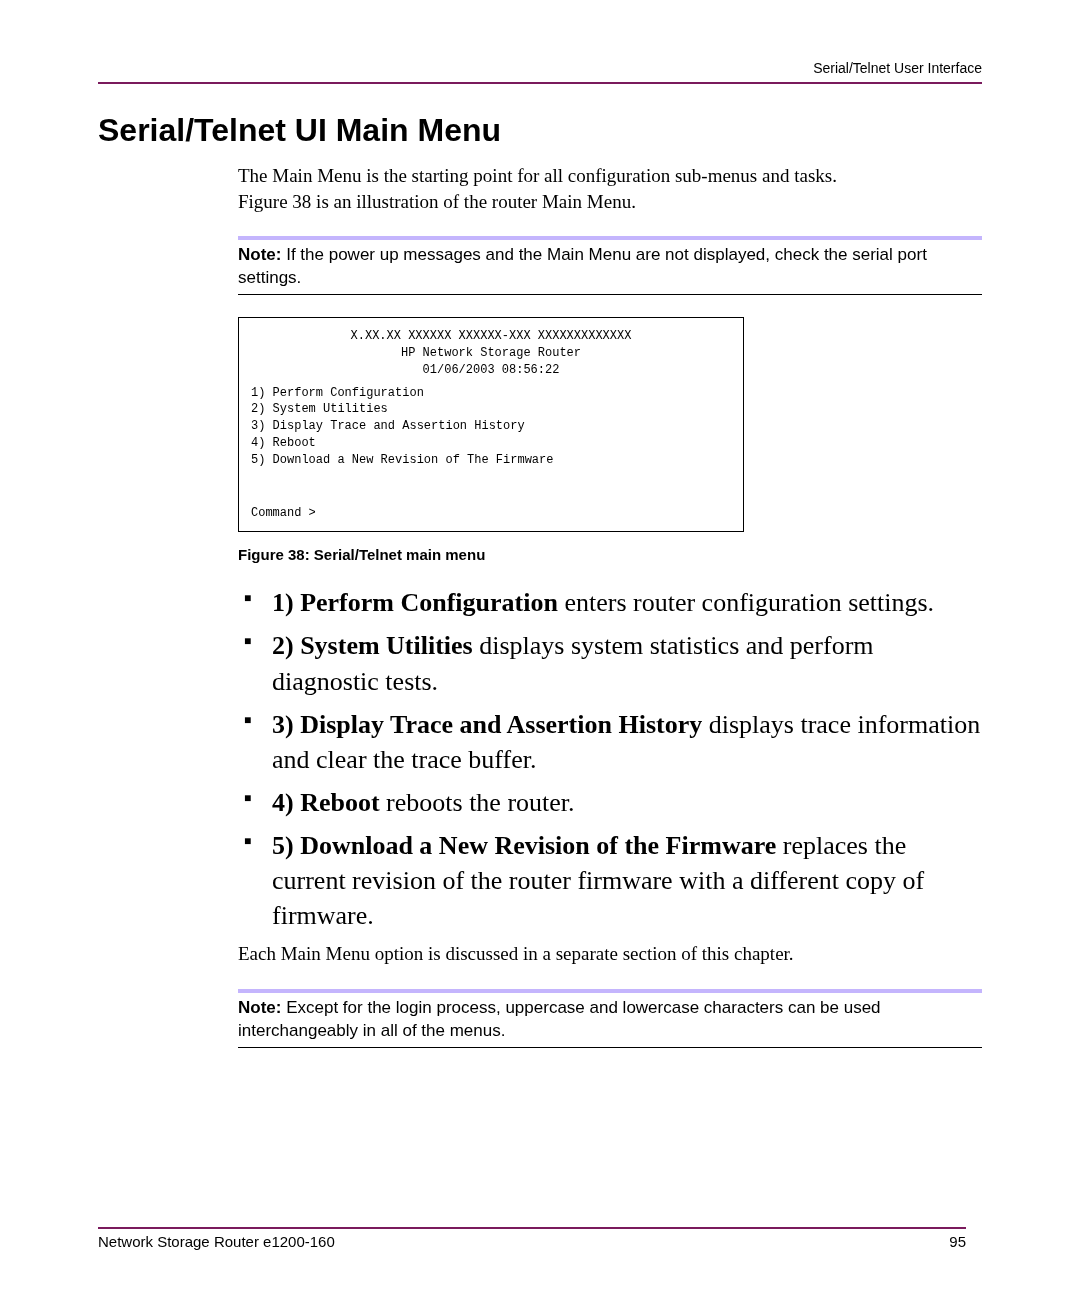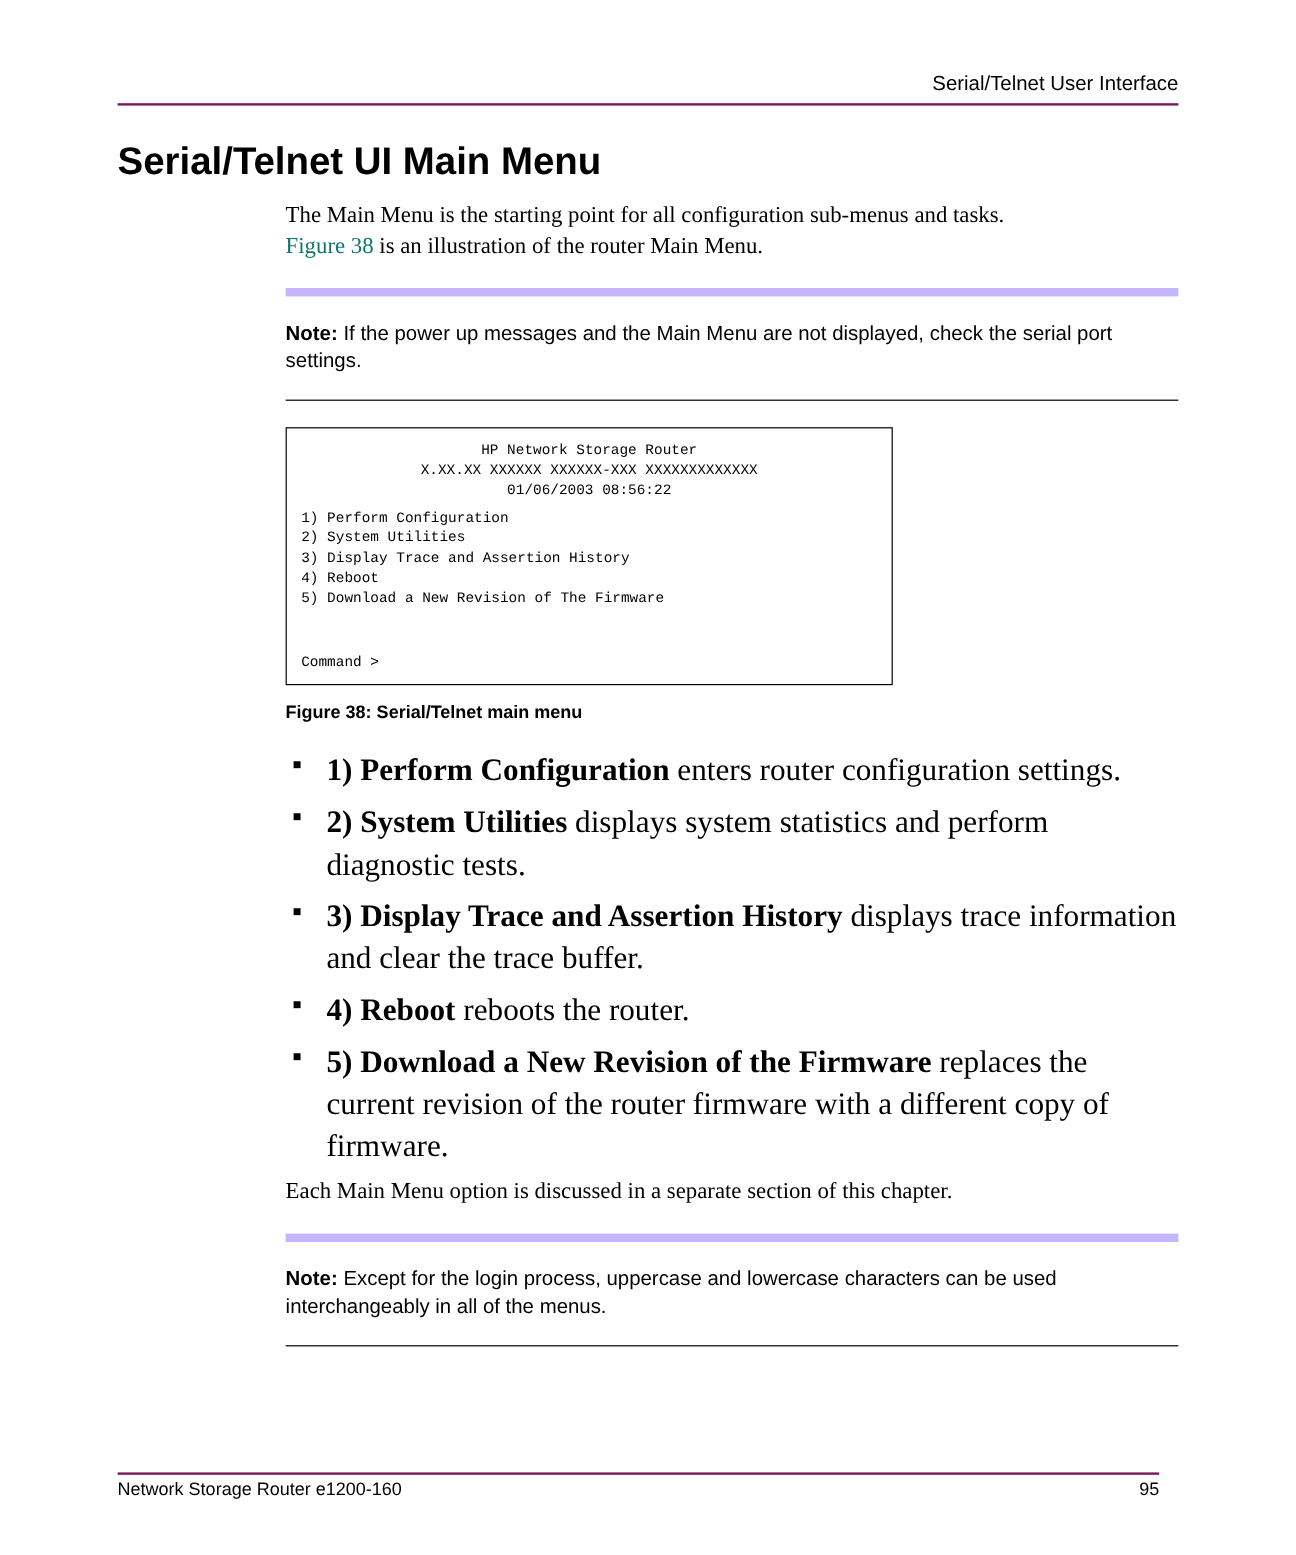--- a/index.html
+++ b/index.html
@@ -12,21 +12,21 @@
     height: 1296px;
     box-sizing: border-box;
   }
   .page {
     padding: 60px 98px 40px 98px;
     box-sizing: border-box;
   }
   .header-right {
     text-align: right;
     font-family: Arial, Helvetica, sans-serif;
-    font-size: 17px;
+    font-size: 14px;
     color: #000;
     padding-bottom: 6px;
   }
   .header-rule {
     border: none;
     border-top: 2px solid #7a1a5c;
     margin: 0 0 28px 0;
   }
   h1 {
     font-family: Arial, Helvetica, sans-serif;
@@ -36,28 +36,28 @@
   }
   .body-indent {
     margin-left: 140px;
   }
   p.body {
     font-size: 19px;
     line-height: 1.35;
     margin: 0 0 8px 0;
   }
   a.figref {
-    color: #0f766e;
+    color: #000000;
     text-decoration: none;
   }
   .note-block {
-    border-top: 7px solid #c4b5fd;
+    border-top: 4px solid #c4b5fd;
     border-bottom: 1px solid #000;
     margin: 22px 0 22px 0;
-    padding: 20px 0;
+    padding: 4px 0;
     font-family: Arial, Helvetica, sans-serif;
     font-size: 17px;
     line-height: 1.35;
   }
   .note-label {
     font-weight: bold;
   }
   .terminal {
     border: 1px solid #000;
     width: 480px;
@@ -130,22 +130,22 @@
       <span>The Main Menu is the starting point for all configuration sub-menus and tasks.</span>
       <br>
       <a href="#" class="figref">Figure 38</a><span> is an illustration of the router Main Menu.</span>
     </p>
 
     <div class="note-block">
       <span class="note-label">Note:</span><span>  If the power up messages and the Main Menu are not displayed, check the serial port settings.</span>
     </div>
 
     <div class="terminal">
+      <div class="center">X.XX.XX  XXXXXX  XXXXXX-XXX XXXXXXXXXXXXX</div>
       <div class="center">HP Network Storage Router</div>
-      <div class="center">X.XX.XX  XXXXXX  XXXXXX-XXX XXXXXXXXXXXXX</div>
       <div class="center">01/06/2003  08:56:22</div>
       <div class="menu-lines">
         <div>1) Perform Configuration</div>
         <div>2) System Utilities</div>
         <div>3) Display Trace and Assertion History</div>
         <div>4) Reboot</div>
         <div>5) Download a New Revision of The Firmware</div>
       </div>
       <div class="cmd">Command &gt;</div>
     </div>

